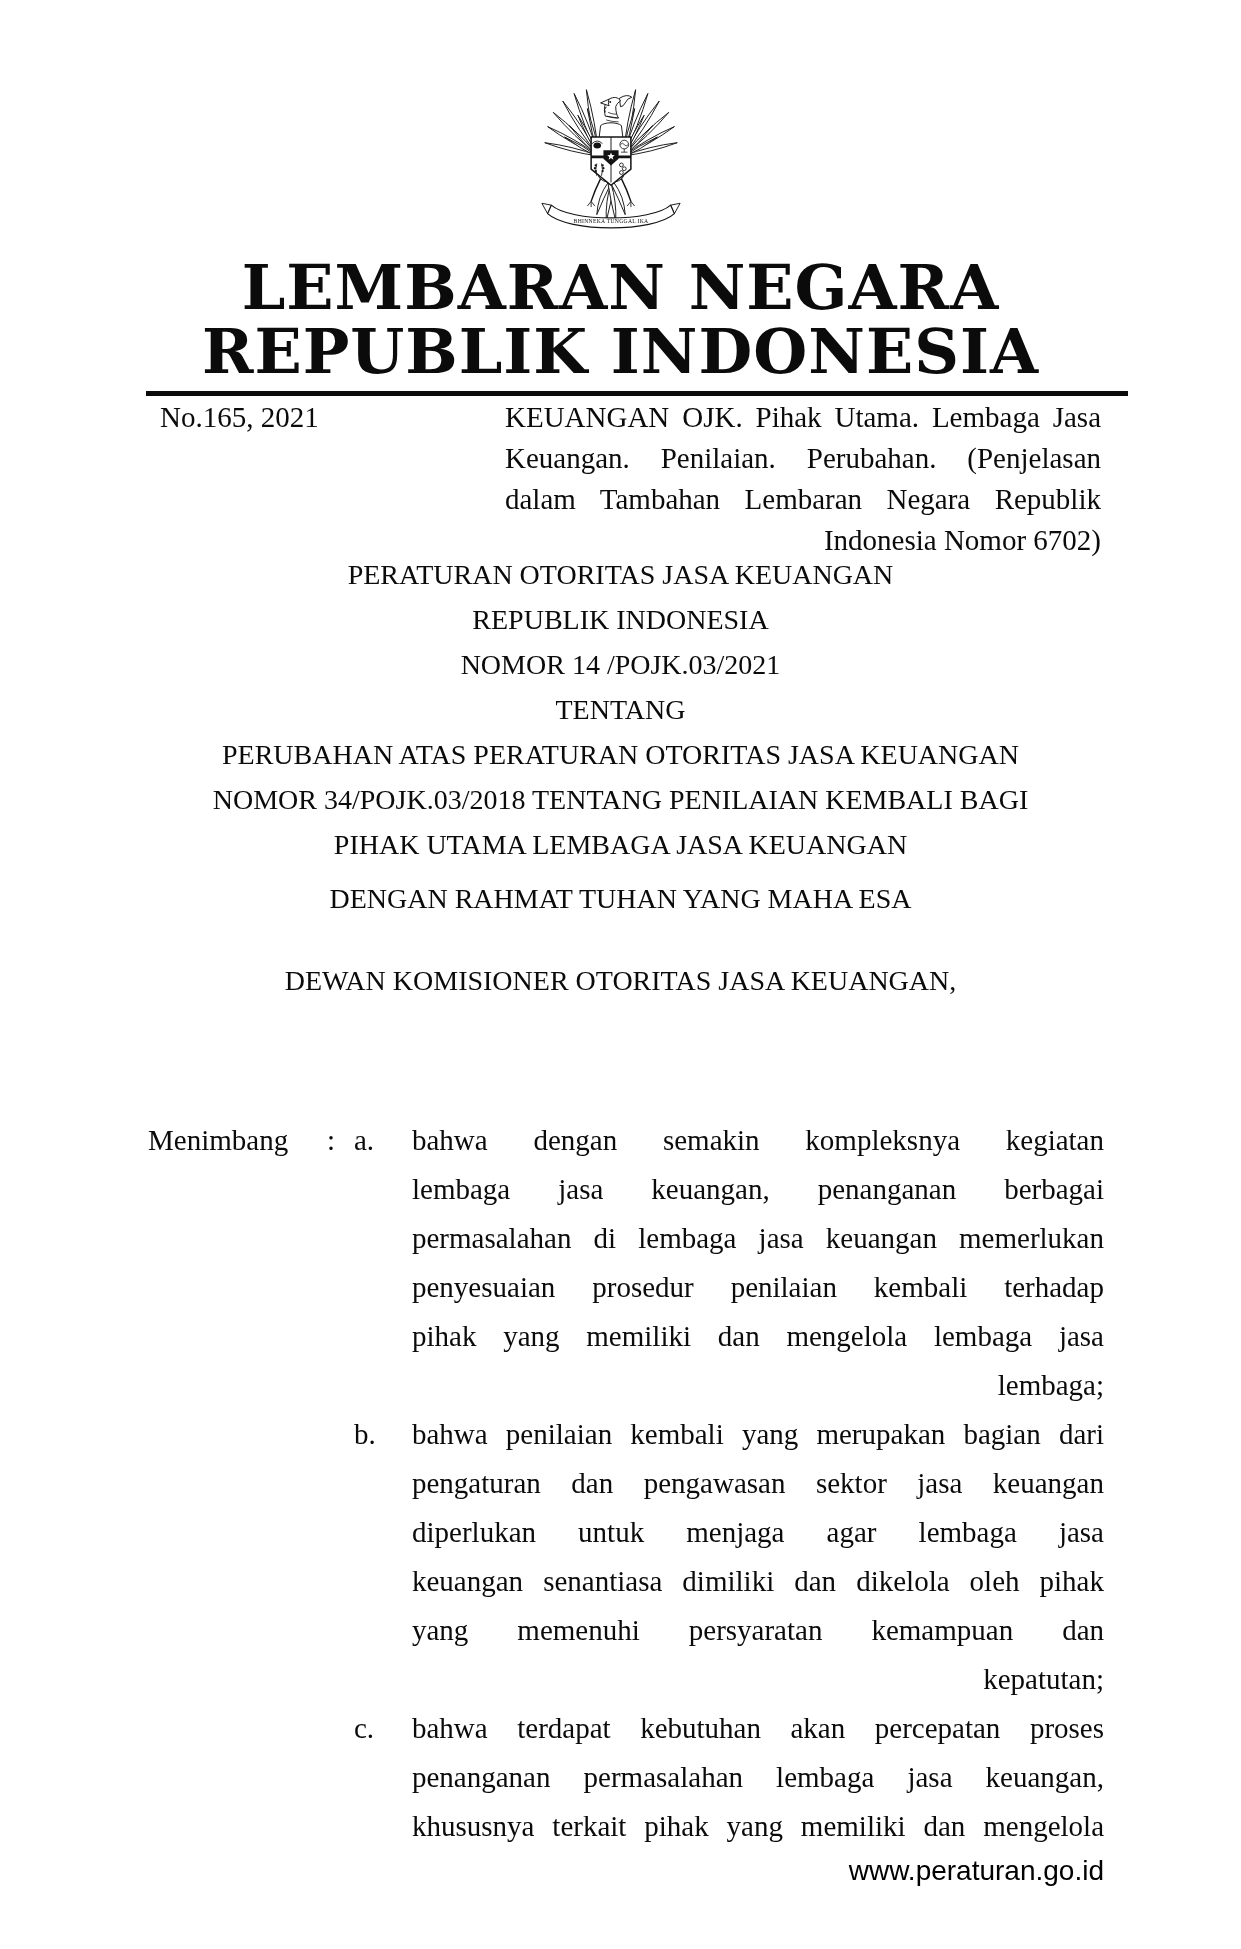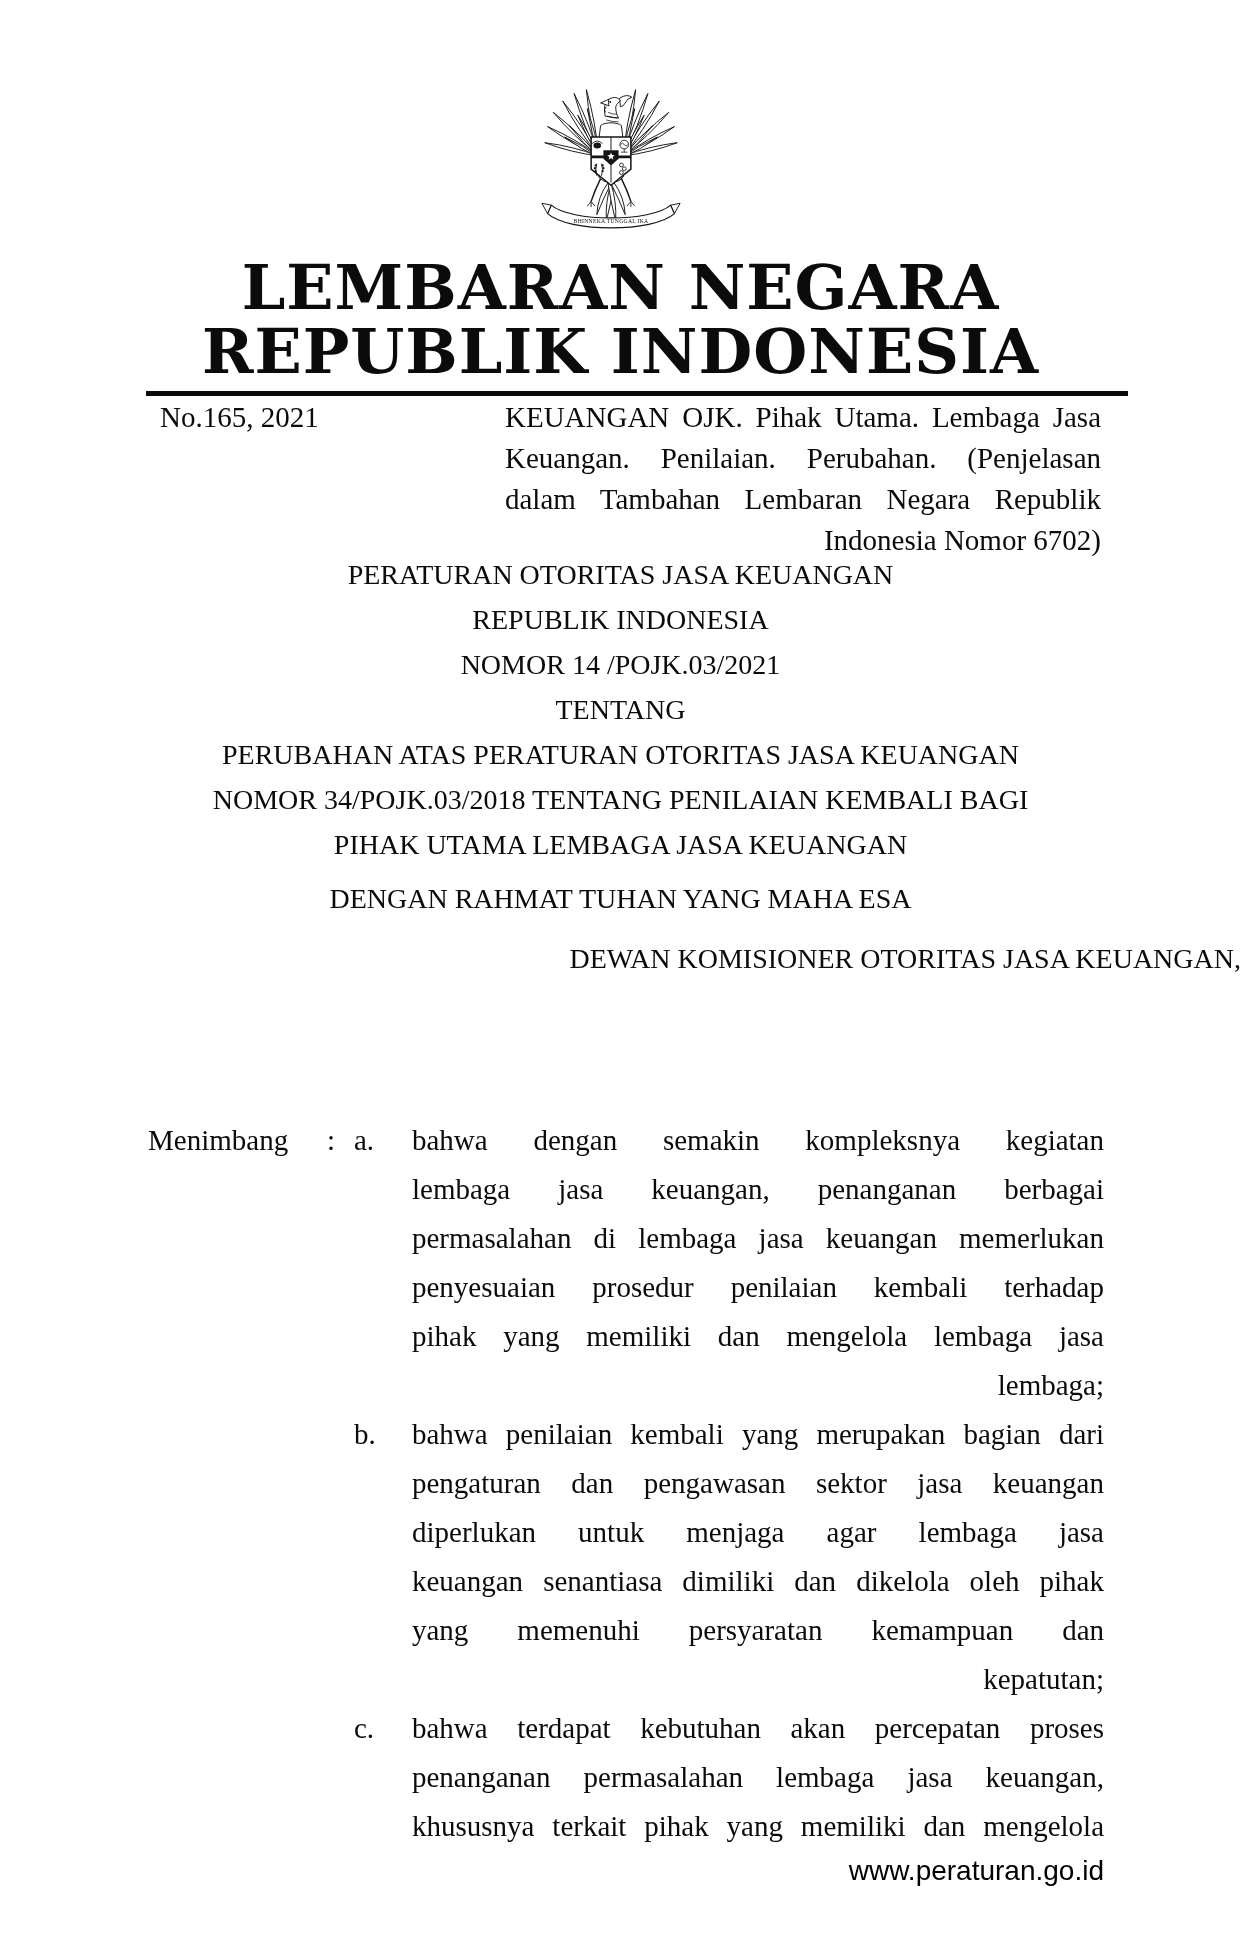--- a/index.html
+++ b/index.html
@@ -75,21 +75,21 @@
   }
   .invocation, .issuer {
     position: absolute;
     left: 0;
     width: 1241px;
     font-size: 28px;
     line-height: 45px;
     text-align: center;
   }
   .invocation { top: 876px; }
-  .issuer     { top: 936px; text-align: right; }
+  .issuer     { top: 958px; }
 
   
   .considerations {
     position: absolute;
     top: 1116px;
     left: 148px;
     width: 956px;
     font-size: 29px;
     line-height: 49px;
   }

